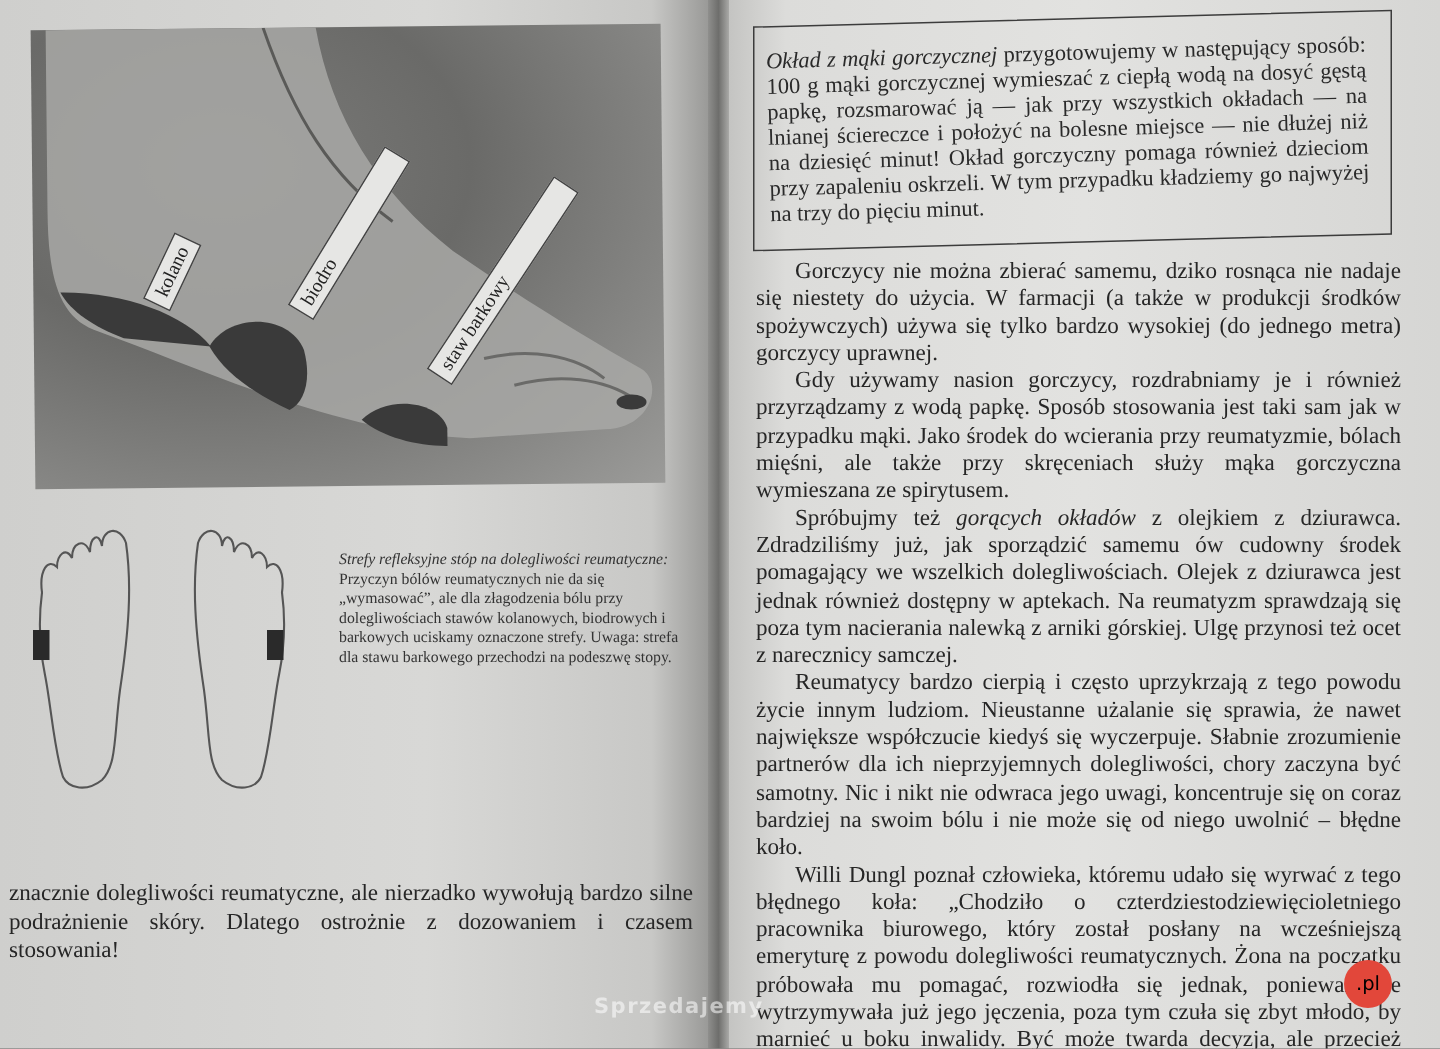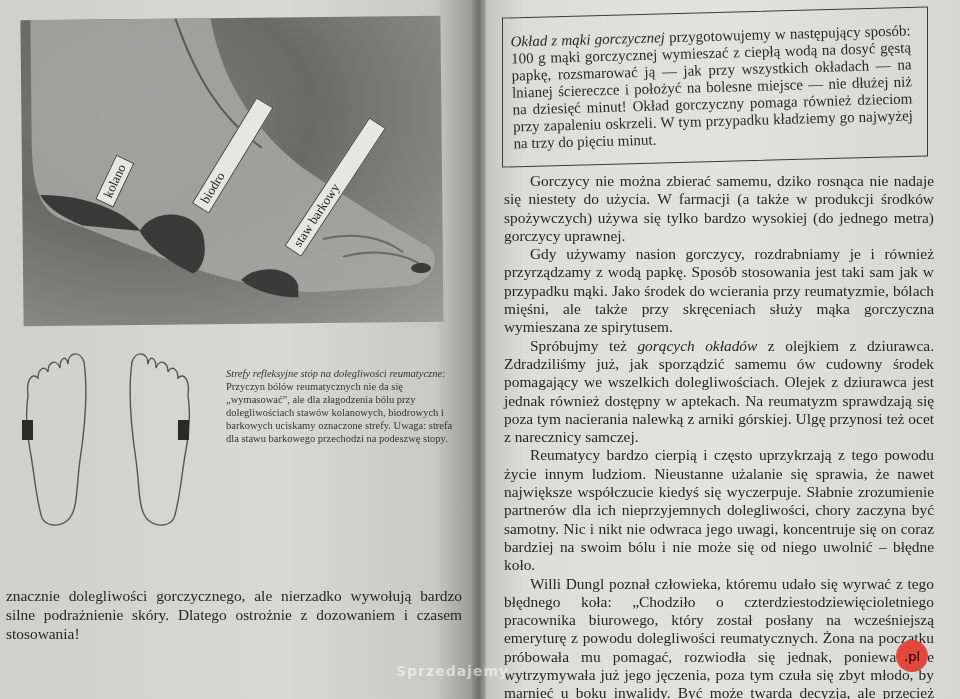--- a/index.html
+++ b/index.html
@@ -118,21 +118,21 @@
       <path d="M180,55 C182,40 176,32 170,38 C170,30 164,24 160,32 C160,22 152,18 148,28 C148,18 142,14 140,24 C140,12 128,10 124,22 C120,50 122,80 128,120 C132,150 130,170 140,180 C150,188 162,186 166,178 C172,160 174,130 178,110 C182,90 182,70 180,55 Z" stroke="#555" stroke-width="1.4" fill="none"></path>
       <rect x="170" y="80" width="11" height="20" fill="#2a2a2a"></rect>
     </svg>
 
     <div class="caption">
       <span class="it">Strefy refleksyjne stóp na dolegliwości reumatyczne:</span>
       <span>Przyczyn bólów reumatycznych nie da się „wymasować”, ale dla złagodzenia bólu przy dolegliwościach stawów kolanowych, biodrowych i barkowych uciskamy oznaczone strefy. Uwaga: strefa dla stawu barkowego przechodzi na podeszwę stopy.</span>
     </div>
 
     <div class="text-left">
-      <p>znacznie dolegliwości gorczycznego, ale nierzadko wywołują bardzo silne podrażnienie skóry. Dlatego ostrożnie z dozowaniem i czasem stosowania!</p>
+      <p>znacznie dolegliwości reumatyczne, ale nierzadko wywołują bardzo silne podrażnienie skóry. Dlatego ostrożnie z dozowaniem i czasem stosowania!</p>
     </div>
   </div>
 
   <div class="gutter"></div>
 
   <div class="page-right">
     <div class="box"></div>
     <div class="box-text">
       <span class="it">Okład z mąki gorczycznej</span>
       <span>przygotowujemy w następujący sposób: 100 g mąki gorczycznej wymieszać z ciepłą wodą na dosyć gęstą papkę, rozsmarować ją — jak przy wszystkich okładach — na lnianej ściereczce i położyć na bolesne miejsce — nie dłużej niż na dziesięć minut! Okład gorczyczny pomaga również dzieciom przy zapaleniu oskrzeli. W tym przypadku kładziemy go najwyżej na trzy do pięciu minut.</span>

